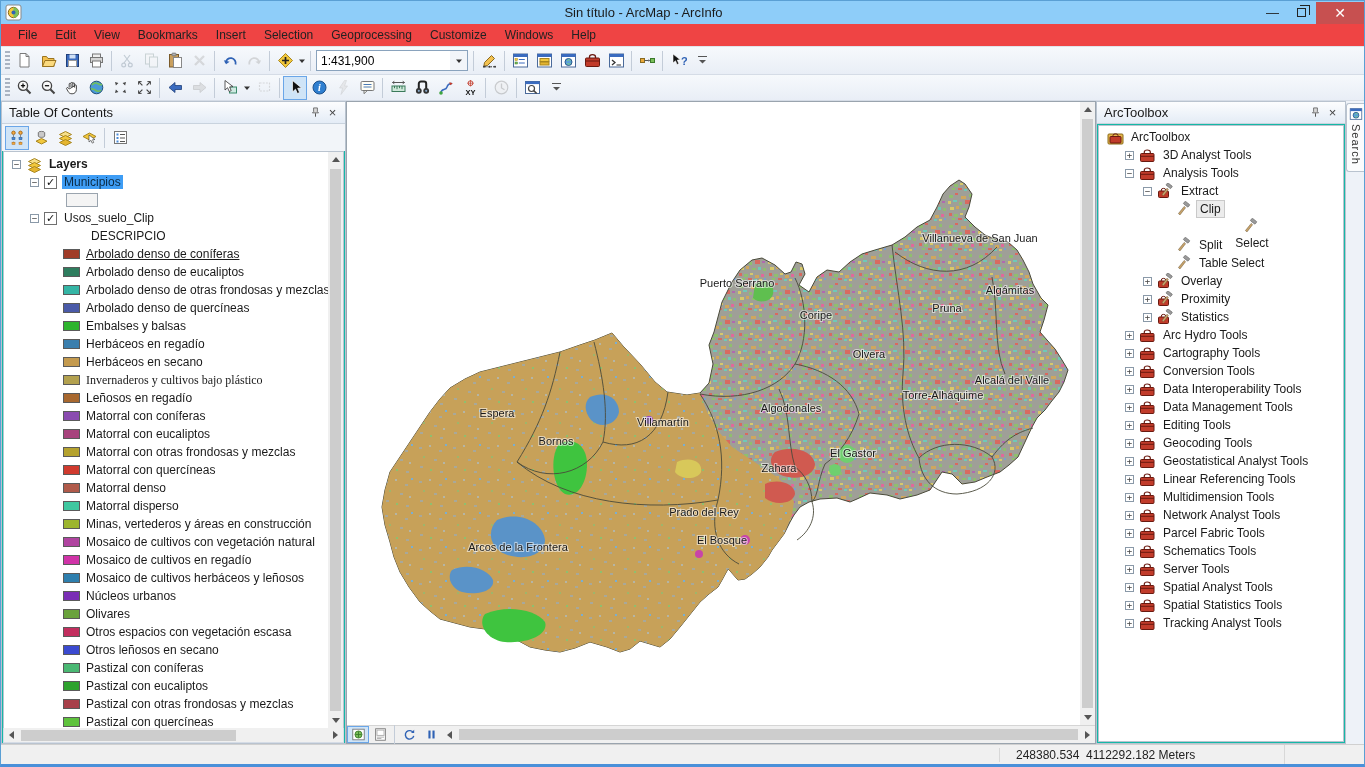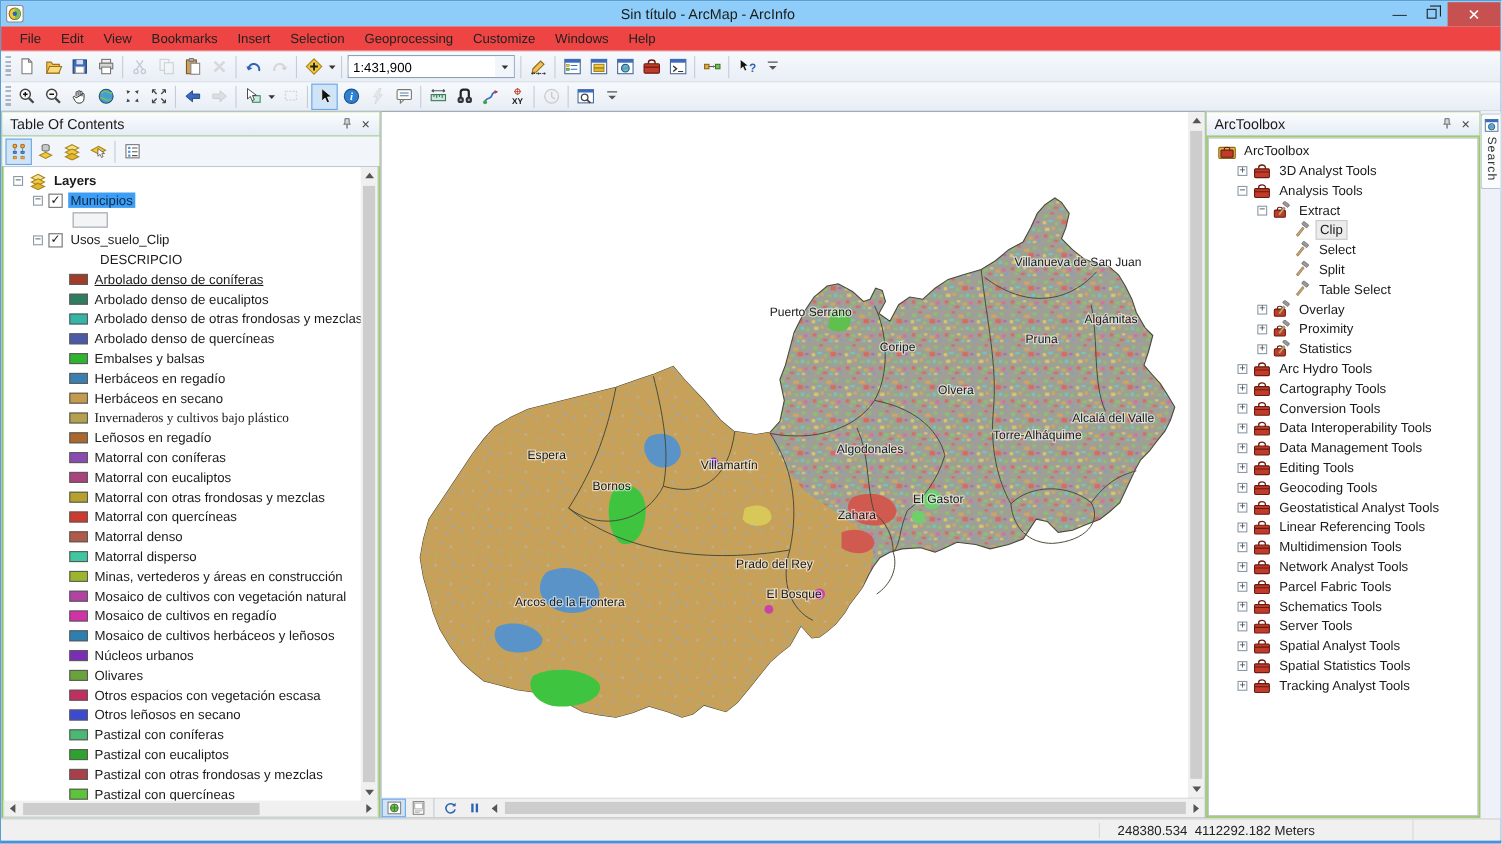--- a/index.html
+++ b/index.html
@@ -28,21 +28,21 @@
   .tbbtn.disabled { opacity:.45; }
   .tbbtn.pressed { border-color:#6aa6e8; background:#cfe4f7; }
   .tbsep { width:1px; height:20px; background:#c3ccd8; margin:0 3px; flex:none; }
   .tb-caret { width:10px; height:24px; display:flex; align-items:center; justify-content:center; flex:none; }
   .combo { display:flex; align-items:center; height:21px; border:1px solid #8aa3bd; background:#fff; width:152px; flex:none; margin:0 2px; }
   .combo input { flex:1; border:none; outline:none; font-family:"Liberation Sans",sans-serif; font-size:12px; padding:0 4px; width:120px; }
   .combo .dd { width:17px; height:100%; display:flex; align-items:center; justify-content:center; background:#f2f5f9; }
 
   
   #main { flex:1; display:flex; min-height:0; background:#eef2f8; }
-  .panel { display:flex; flex-direction:column; background:#84cc16; border:1px solid #b9c3cf; }
+  .panel { display:flex; flex-direction:column; background:#14b8a6; border:1px solid #b9c3cf; }
   #toc-panel { width:345px; flex:none; }
   #atb-panel { width:250px; flex:none; }
   .panel-header { height:22px; display:flex; align-items:center; background:linear-gradient(#fcfdfe,#e4ecf6); border-bottom:1px solid #c9d3de; padding:0 4px 0 7px; font-size:13px; color:#1a1a1a; flex:none; }
   .panel-header .ph-title { flex:1; }
   .ph-btn { width:17px; height:17px; display:flex; align-items:center; justify-content:center; color:#444; font-size:13px; }
 
   
   #toc-toolbar { height:27px; display:flex; align-items:center; padding-left:3px; background:#f2f5f9; flex:none; }
   #toc-body { flex:1; display:flex; min-height:0; border:1px solid #b9c3cf; border-bottom:none; margin:0 1px; background:#fff; }
   #toc-tree { flex:1; overflow:hidden; padding-top:3px; background:#fff; }
@@ -870,21 +870,21 @@
             <span class="atb-label">Extract</span>
           </div>
           <div class="atb-row" style="padding-left: 62px;">
             <span style="width: 14px; flex: 0 0 auto;"></span>
             <span class="ticon"><svg width="17" height="17" viewBox="0 0 17 17">
                 <rect x="8.6" y="1.6" width="6" height="3.2" rx=".6" transform="rotate(38 11.6 3.2)" fill="#9a9a9a" stroke="#555" stroke-width=".5"></rect>
                 <path d="M9.2 5.4L3.4 12.6l1.6 1.3 5.6-7.2z" fill="#c9a36a" stroke="#6a5a3a" stroke-width=".5"></path>
               </svg></span>
             <span class="atb-label sel">Clip</span>
           </div>
-          <div class="atb-row" style="padding-left: 62px;">
+          <div class="atb-row" style="padding-left: 62px; flex-direction: column;">
             <span style="width: 14px; flex: 0 0 auto;"></span>
             <span class="ticon"><svg width="17" height="17" viewBox="0 0 17 17">
                 <rect x="8.6" y="1.6" width="6" height="3.2" rx=".6" transform="rotate(38 11.6 3.2)" fill="#9a9a9a" stroke="#555" stroke-width=".5"></rect>
                 <path d="M9.2 5.4L3.4 12.6l1.6 1.3 5.6-7.2z" fill="#c9a36a" stroke="#6a5a3a" stroke-width=".5"></path>
               </svg></span>
             <span class="atb-label">Select</span>
           </div>
           <div class="atb-row" style="padding-left: 62px;">
             <span style="width: 14px; flex: 0 0 auto;"></span>
             <span class="ticon"><svg width="17" height="17" viewBox="0 0 17 17">

